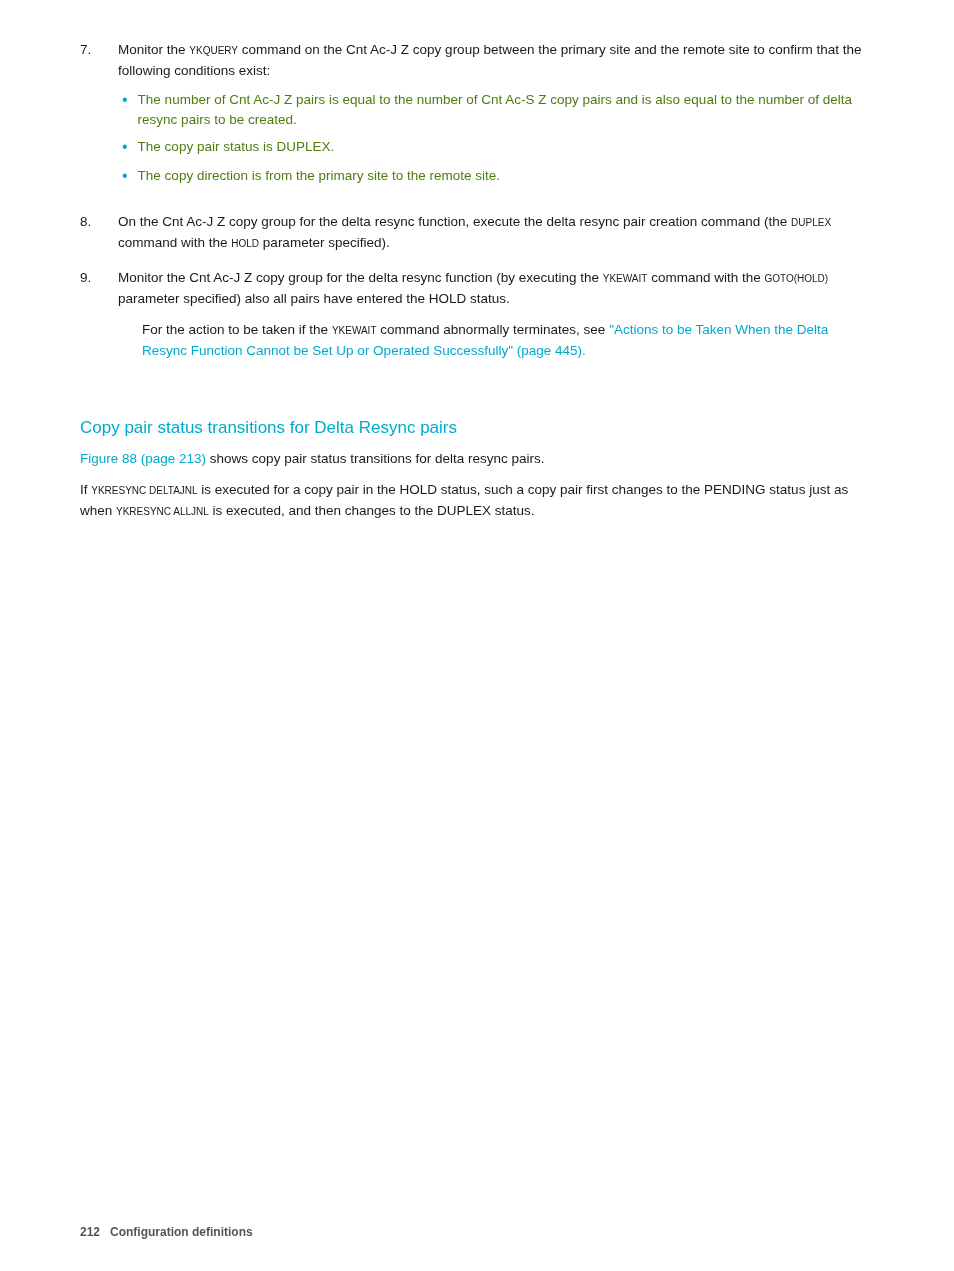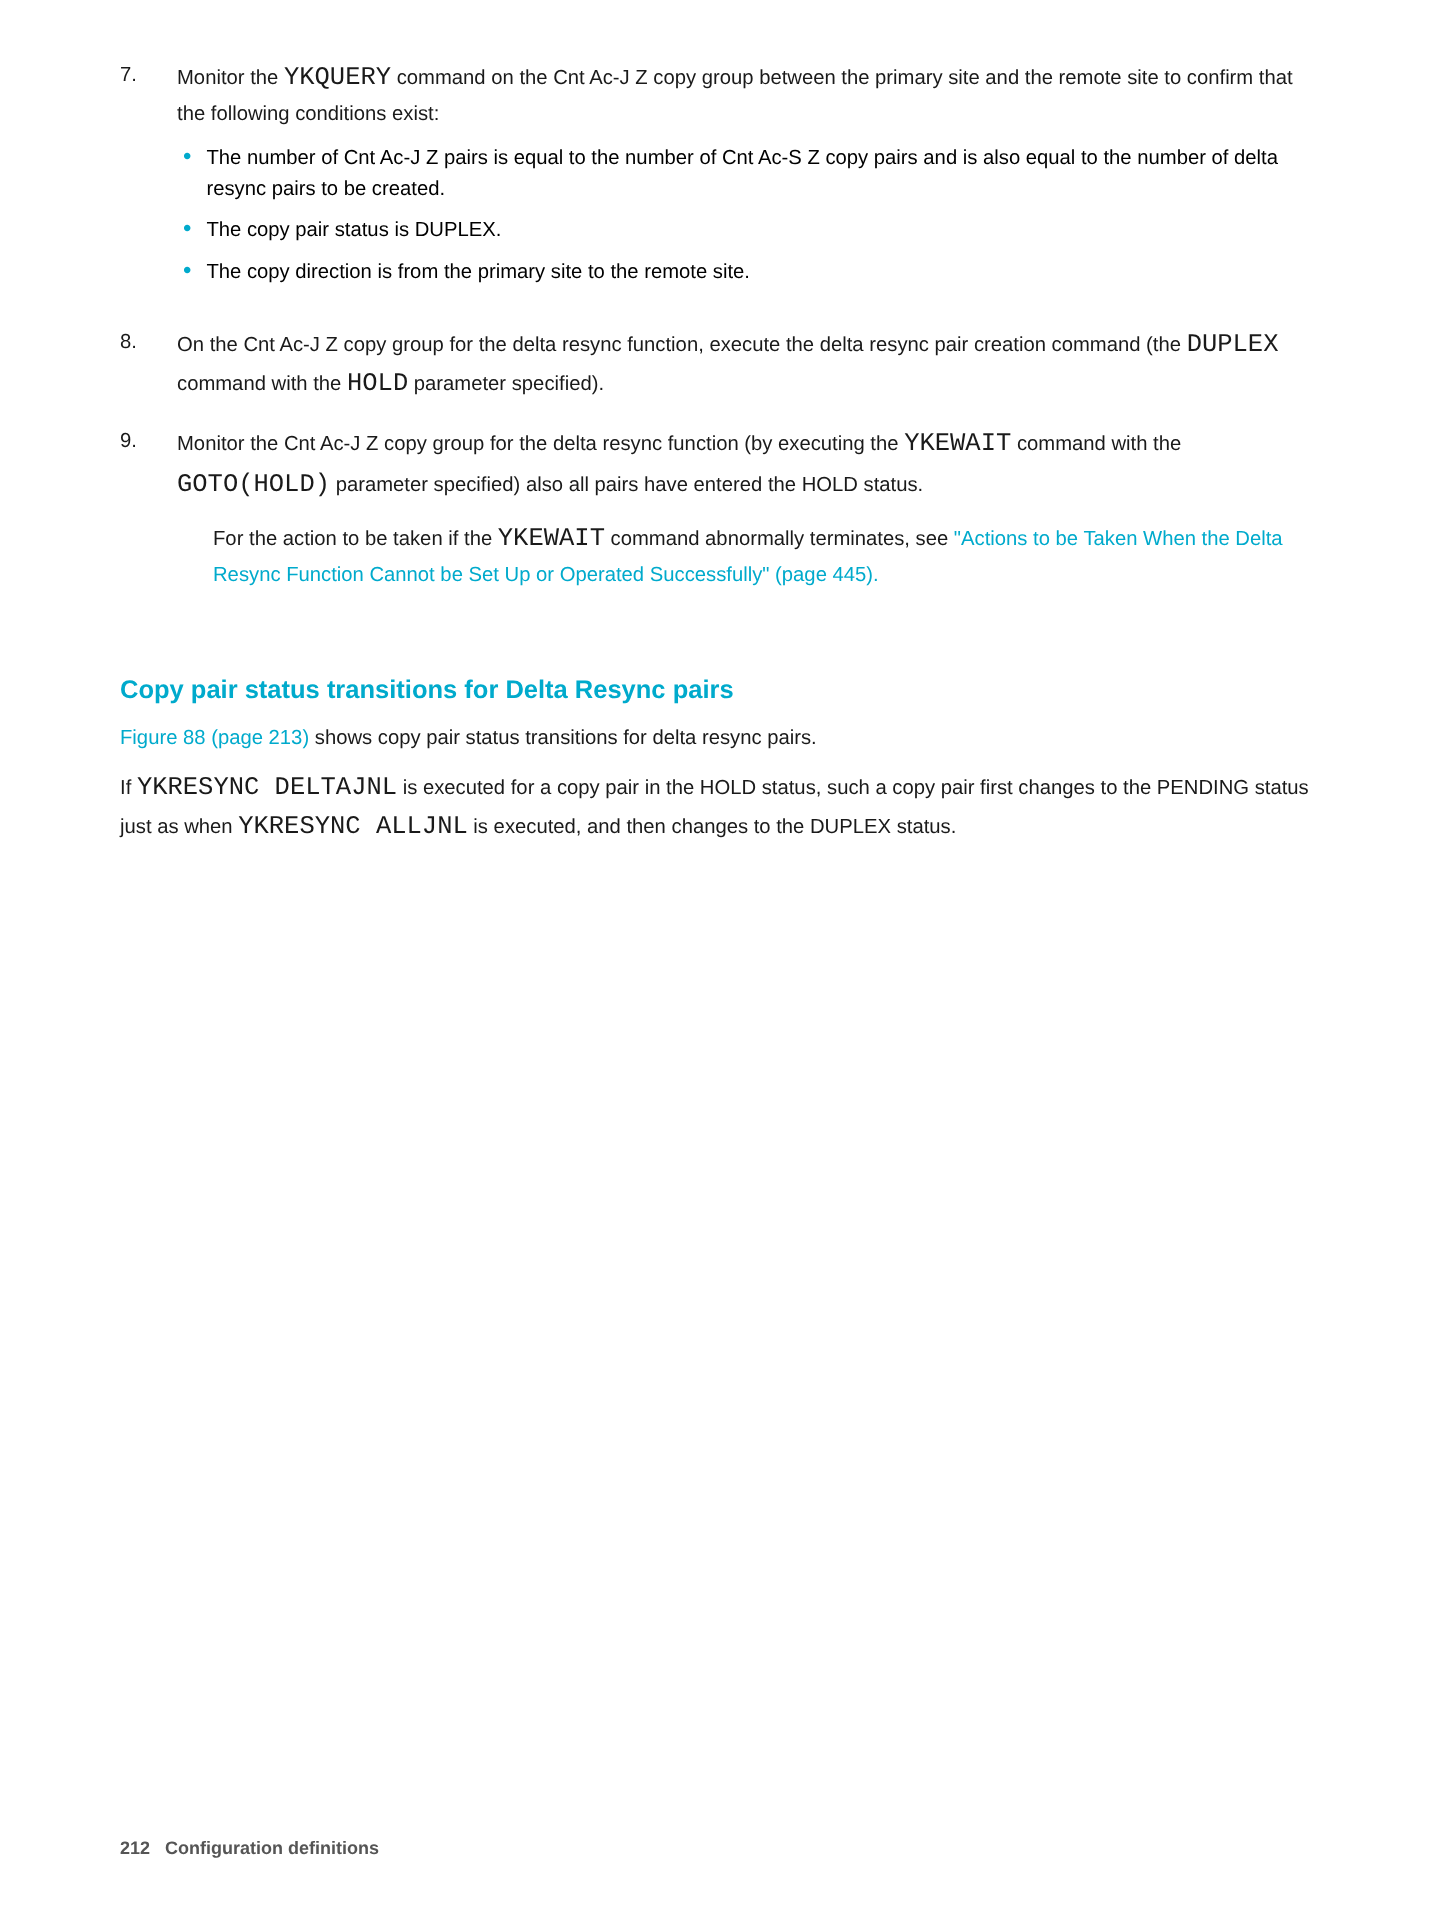--- a/index.html
+++ b/index.html
@@ -49,22 +49,22 @@
     }
 
     .numbered-item .text {
       flex: 1;
       font-size: 13.5px;
       color: #1a1a1a;
       line-height: 1.55;
     }
 
     code, .code {
-      font-family: Liberation Mono, monospace;
-      font-size: 17px;
+      font-family: Liberation Sans, sans-serif;
+      font-size: 10px;
       background: transparent;
     }
 
     .bullet-list {
       list-style: none;
       padding: 8px 0 4px 0;
       margin: 0;
     }
 
     .bullet-item {
@@ -77,29 +77,29 @@
     .bullet-dot {
       color: #00aacc;
       font-size: 16px;
       margin-right: 10px;
       margin-top: -1px;
       line-height: 1.4;
     }
 
     .bullet-text {
       font-size: 13.5px;
-      color: #000000;
+      color: #4d7c0f;
       line-height: 1.5;
       flex: 1;
     }
 
     .section-heading {
       color: #00aacc;
       font-size: 17px;
-      font-weight: bold;
+      font-weight: normal;
       margin-top: 44px;
       margin-bottom: 10px;
       line-height: 1.4;
     }
 
     .body-para {
       font-size: 13.5px;
       color: #1a1a1a;
       line-height: 1.55;
       margin-bottom: 10px;

